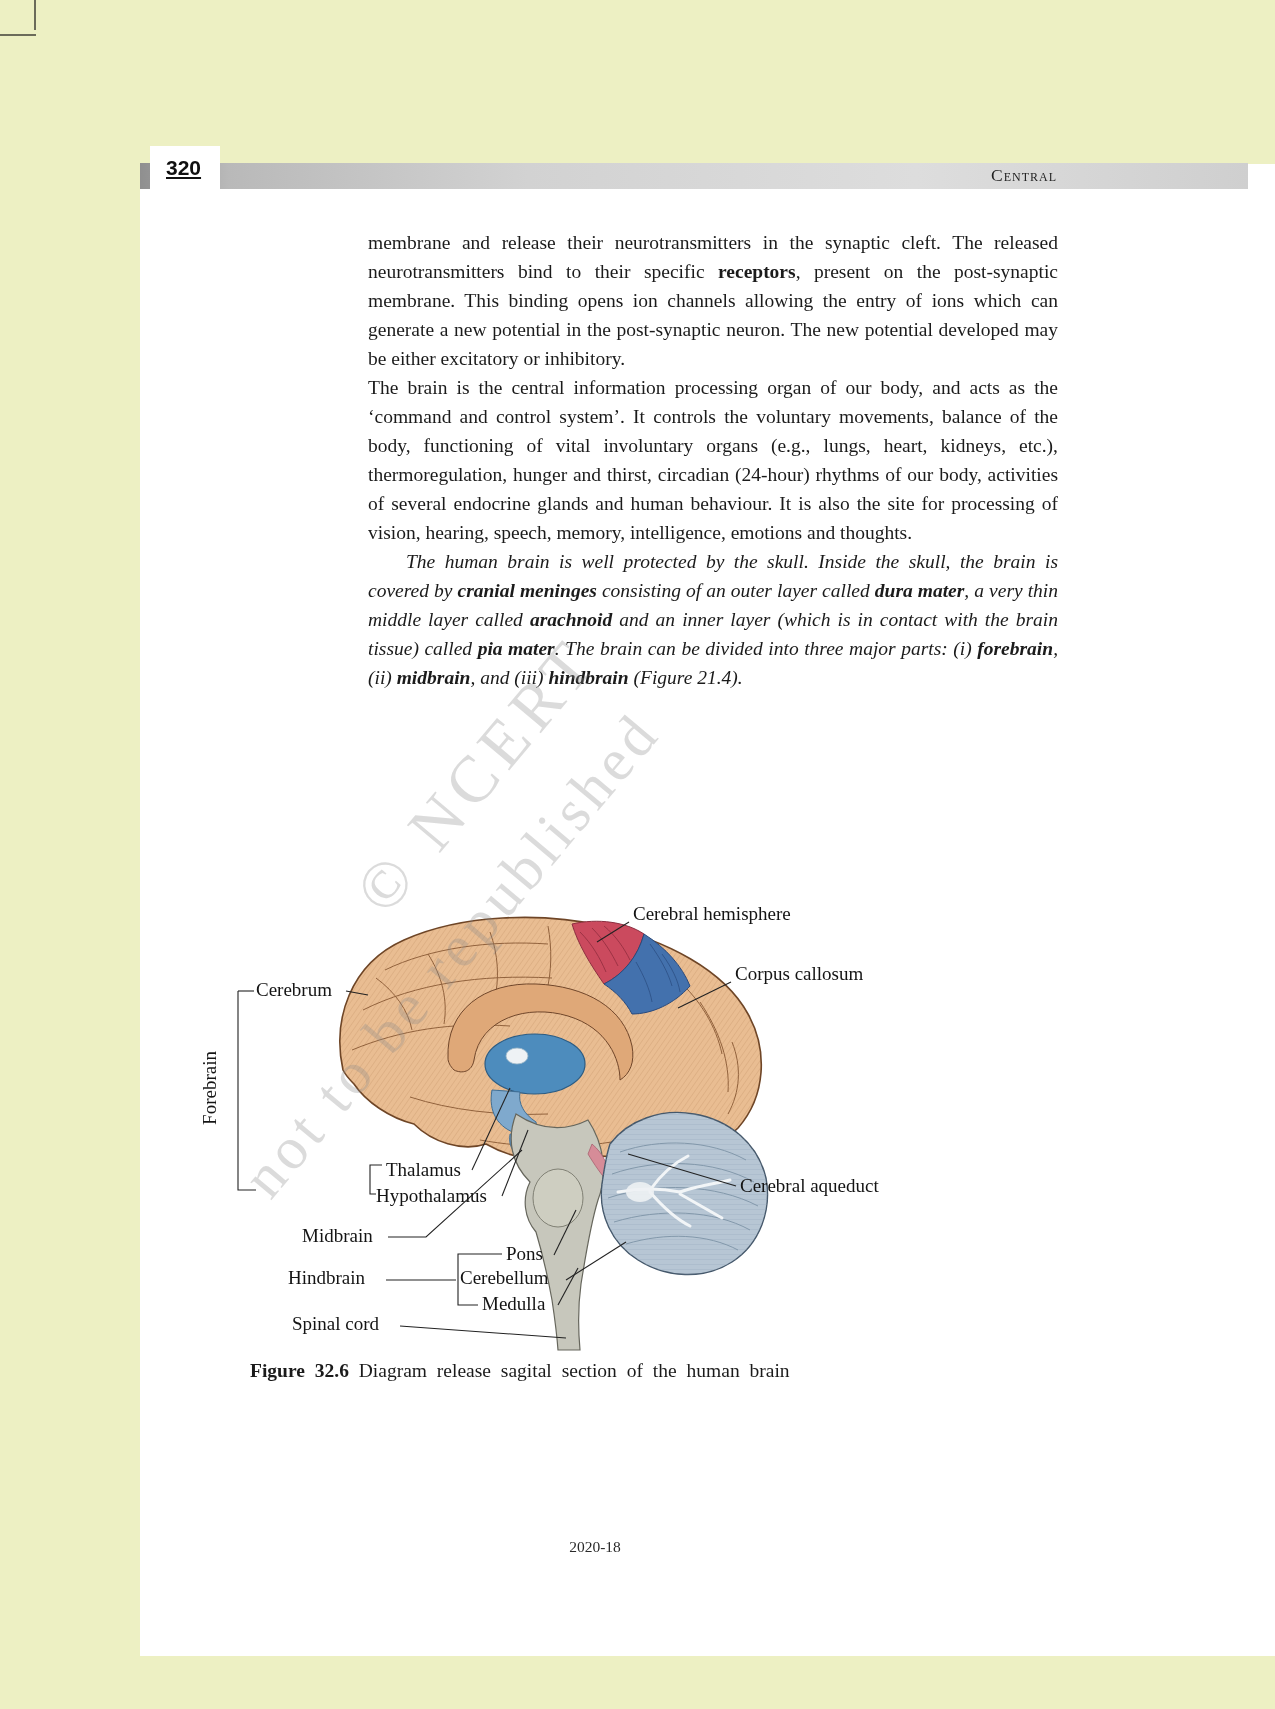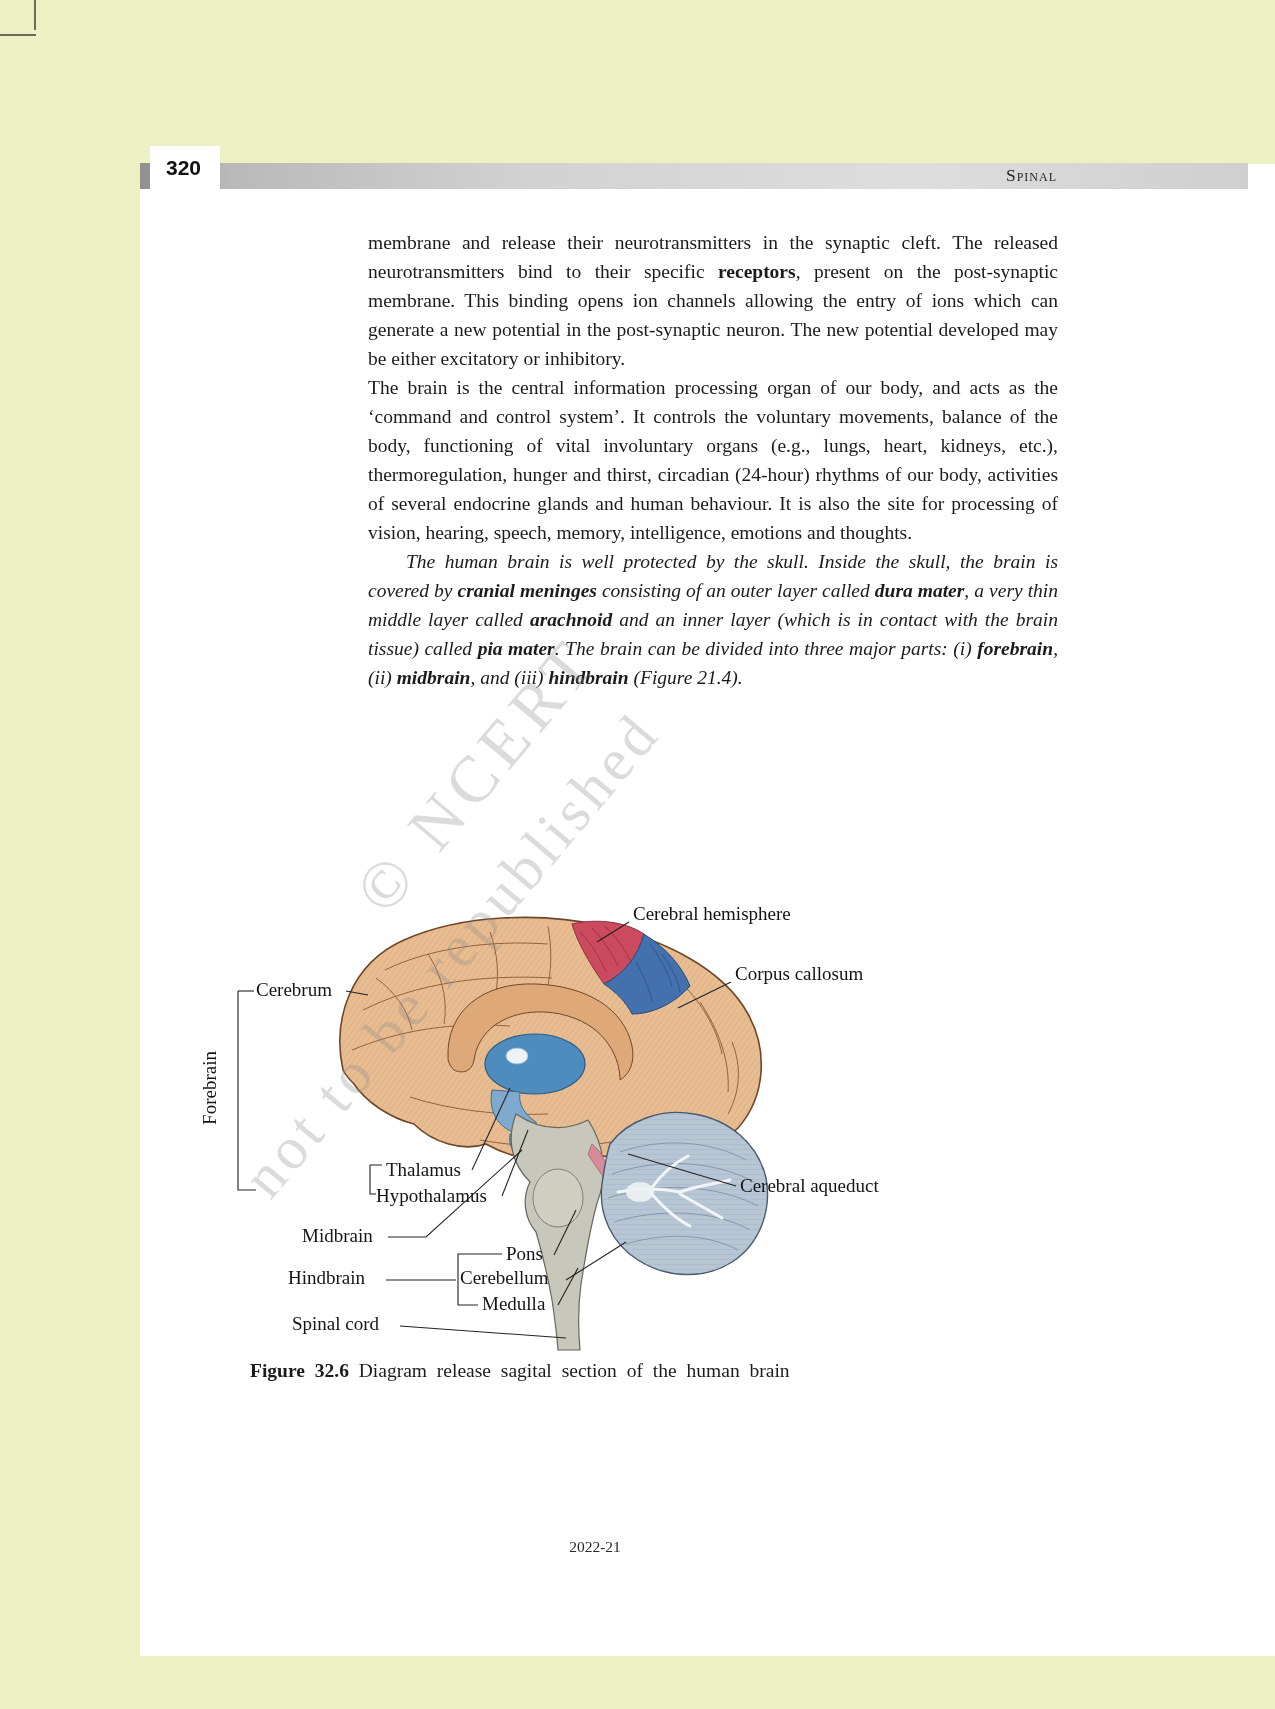--- a/index.html
+++ b/index.html
@@ -16,21 +16,21 @@
   .white-panel { position:absolute; left:140px; top:164px; width:1135px; height:1492px; background:#ffffff; }
 
   .header-bar {
     position:absolute; left:140px; top:163px; width:1108px; height:26px;
     background:linear-gradient(90deg,#8f8f8f 0%, #b9b9b9 8%, #d2d2d2 35%, #dddddd 70%, #cfcfcf 100%);
   }
   .page-num-tab {
     position:absolute; left:150px; top:146px; width:70px; height:44px;
     background:#ffffff; display:flex; align-items:center; z-index:5;
   }
-  .page-num { font-family:"Liberation Sans", sans-serif; font-weight:bold; font-size:21px; padding-left:16px; color:#101010; }
+  .page-num { font-family:"Liberation Sans", sans-serif; font-weight:bold; font-size:21px; padding-left:16px; color:#101010;text-decoration:underline; }
   .header-right {
     position:absolute; left:900px; top:165px; width:157px; text-align:right;
     font-variant:small-caps; font-size:17.5px; letter-spacing:1px; color:#1f1f1f; z-index:5;
   }
 
   .textcol { position:absolute; left:368px; top:228px; width:690px; z-index:2; }
   .textcol p { font-size:19.5px; line-height:29px; text-align:justify; color:#1b1b1b; }
   .indent { text-indent:38px;font-style:italic; }
 
   .section-heading { margin:27px 0 17px 0; }
@@ -57,21 +57,21 @@
 
 <div class="crop-h"></div>
 <div class="crop-v"></div>
 
 <div class="white-panel"></div>
 
 <div class="header-bar"></div>
 <div class="page-num-tab">
   <span class="page-num">320</span>
 </div>
-<div class="header-right">Spinal</div>
+<div class="header-right">Central</div>
 
 <div class="textcol">
   <p><span>membrane and release their neurotransmitters in the synaptic cleft. The released neurotransmitters bind to their specific </span><b>receptors</b><span>, present on the post-synaptic membrane. This binding opens ion channels allowing the entry of ions which can generate a new potential in the post-synaptic neuron. The new potential developed may be either excitatory or inhibitory.</span></p>
 
 
   <p>The brain is the central information processing organ of our body, and acts as the ‘command and control system’. It controls the voluntary movements, balance of the body, functioning of vital involuntary organs (e.g., lungs, heart, kidneys, etc.), thermoregulation, hunger and thirst, circadian (24-hour) rhythms of our body, activities of several endocrine glands and human behaviour.  It is also the site for processing of vision, hearing, speech, memory, intelligence, emotions and thoughts.</p>
 
   <p class="indent"><span>The human brain is well protected by the skull. Inside the skull, the brain is covered by </span><b>cranial meninges</b><span> consisting of an outer layer called </span><b>dura mater</b><span>, a very thin middle layer called </span><b>arachnoid</b><span> and an inner layer (which is in contact with the brain tissue) called </span><b>pia mater</b><span>. The brain can be divided into three major parts: (i) </span><b>forebrain</b><span>, (ii) </span><b>midbrain</b><span>, and (iii) </span><b>hindbrain</b><span> (Figure 21.4).</span></p>
 </div>
 
@@ -182,16 +182,16 @@
   <text class="dlabel" x="302" y="418">Medulla</text>
   <text class="dlabel" x="112" y="438">Spinal cord</text>
 </svg>
 </div>
 
 <div class="caption">
   <b>Figure 32.6</b>
   <span>Diagram release sagital section of the human brain</span>
 </div>
 
-<div class="footer">2022-21</div>
+<div class="footer">2020-18</div>
 
 <div class="wm wm1">© NCERT</div>
 <div class="wm wm2">not to be republished</div>
 
 </body></html>

